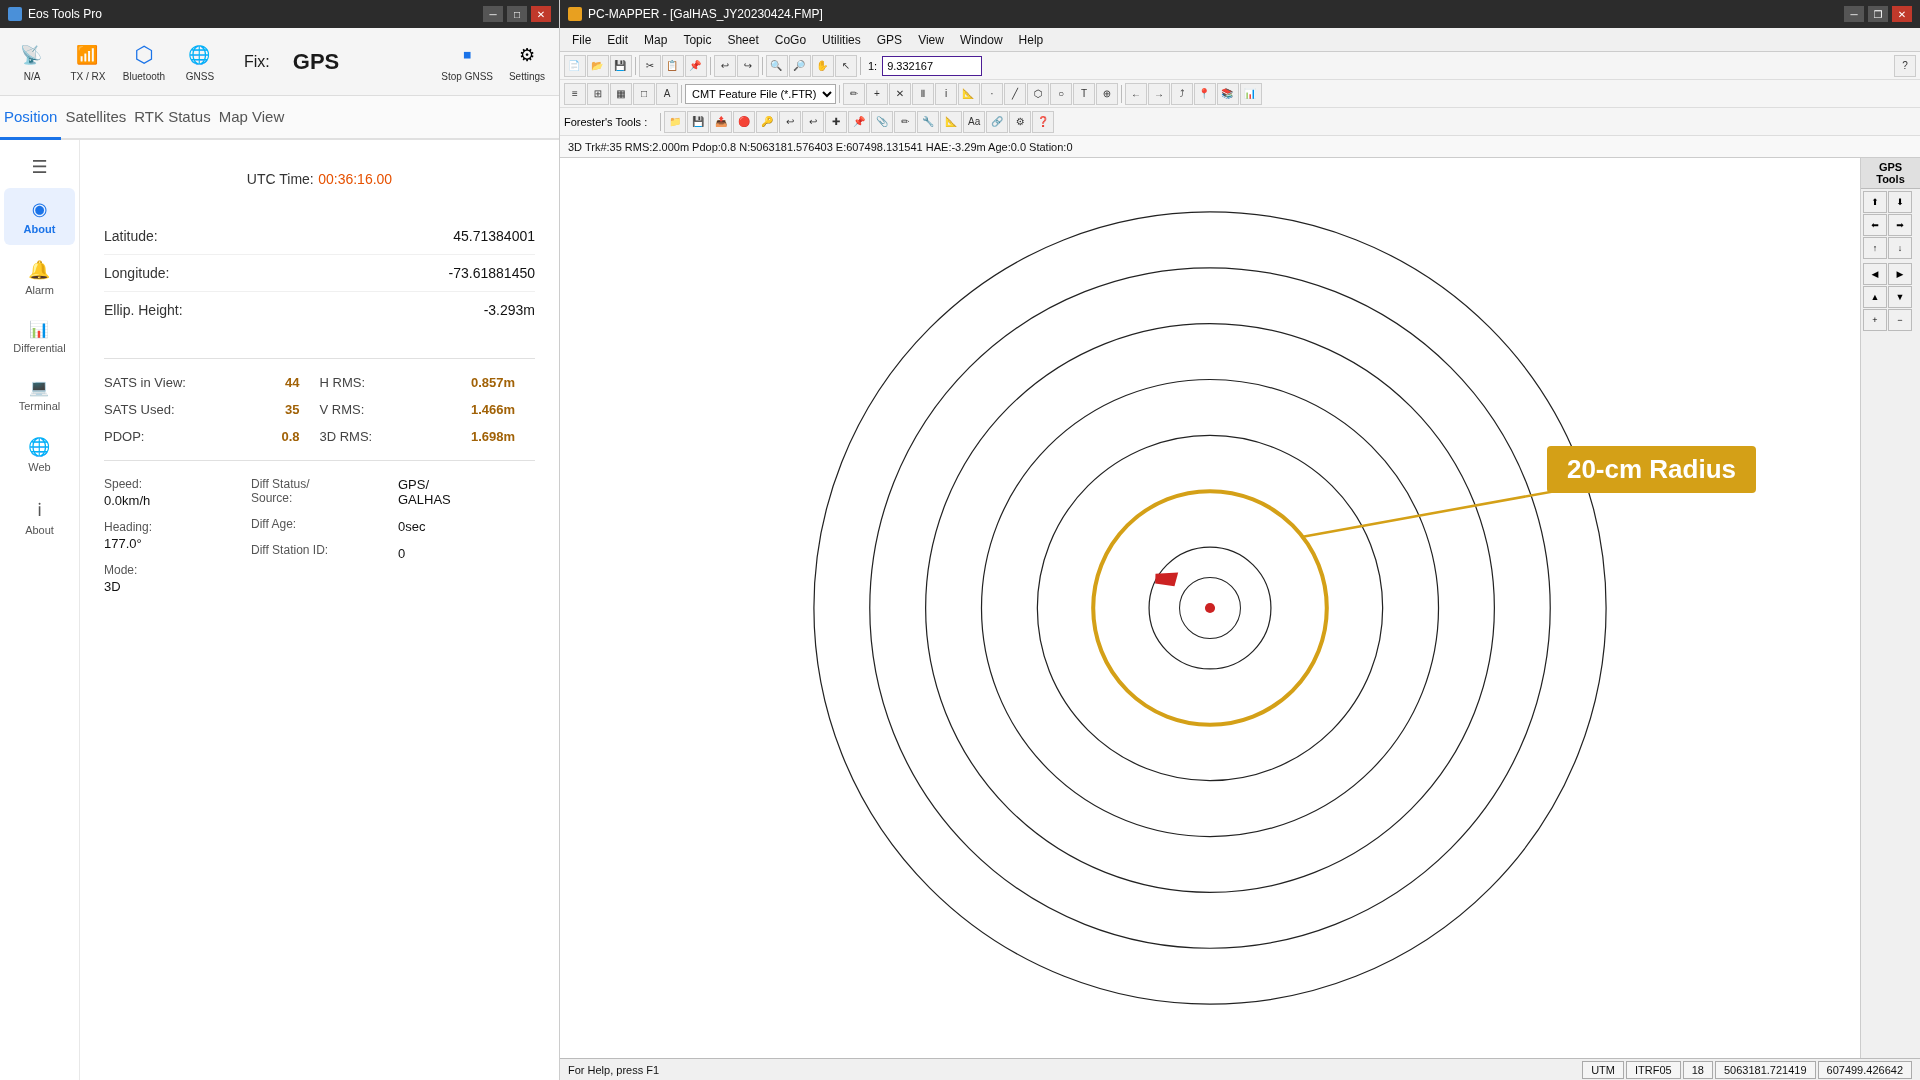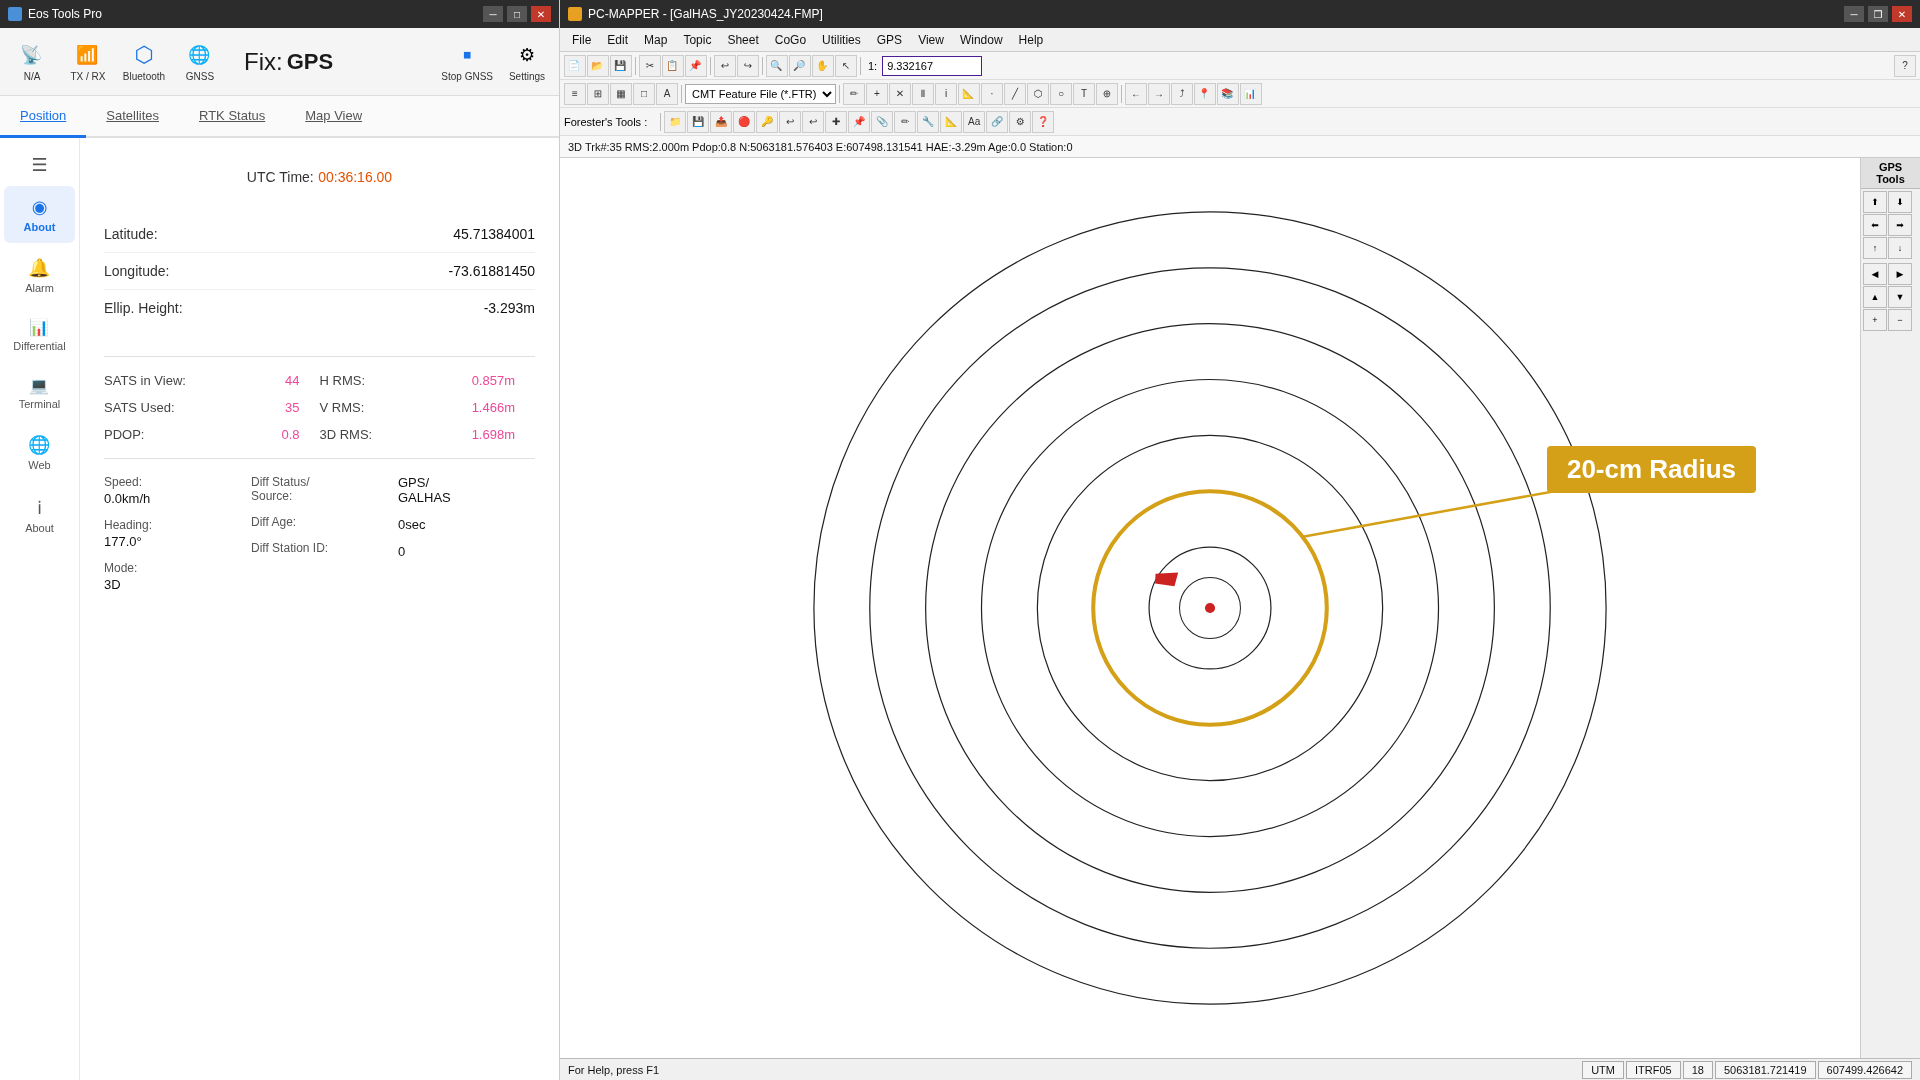--- a/index.html
+++ b/index.html
@@ -57,36 +57,35 @@
     .toolbar-icon {
       width: 28px; height: 28px;
       display: flex; align-items: center; justify-content: center;
       font-size: 18px;
     }
     .toolbar-label { font-size: 10px; color: #333; text-align: center; }
     .fix-label {
       font-size: 22px; font-weight: bold; color: #1a1a1a;
       margin-left: 10px; display: flex; align-items: center;
     }
-    .fix-prefix { font-size: 24px; font-weight: normal; margin-right: 4px; }
+    .fix-prefix { font-size: 16px; font-weight: normal; margin-right: 23px; }
 
     
     .tab-bar {
       display: flex;
       border-bottom: 2px solid #e0e0e0;
       background: #fafafa;
     }
     .tab {
-      padding: 12px 20px;
-      font-size: 13px;
+      padding: 12px 4px;
+      font-size: 15px;
       cursor: pointer;
       color: #555;
       border-bottom: 3px solid transparent;
       margin-bottom: -2px;
-      text-decoration: underline;
     }
     .tab.active {
       color: #1a73e8;
       border-bottom: 3px solid #1a73e8;
       font-weight: 500;
     }
 
     
     .main-content {
       display: flex;
@@ -157,21 +156,21 @@
       display: grid;
       grid-template-columns: 1fr 1fr;
       gap: 0;
       border-top: 1px solid #e0e0e0;
       padding-top: 16px;
       margin-bottom: 16px;
     }
     .stat-group { display: flex; flex-direction: column; gap: 12px; }
     .stat-row { display: flex; justify-content: space-between; align-items: center; padding-right: 20px; }
     .stat-label { font-size: 13px; color: #444; }
-    .stat-value { font-size: 13px; color: #ec4899; font-weight: 400; text-align: center; }
+    .stat-value { font-size: 13px; color: #a16207; font-weight: 700; text-align: center; }
 
     .speed-section {
       border-top: 1px solid #e0e0e0;
       padding-top: 16px;
       display: grid;
       grid-template-columns: 1fr 1fr 1fr;
       gap: 10px;
     }
     .speed-col { display: flex; flex-direction: column; gap: 12px; }
     .speed-item { display: flex; flex-direction: column; gap: 2px; }

